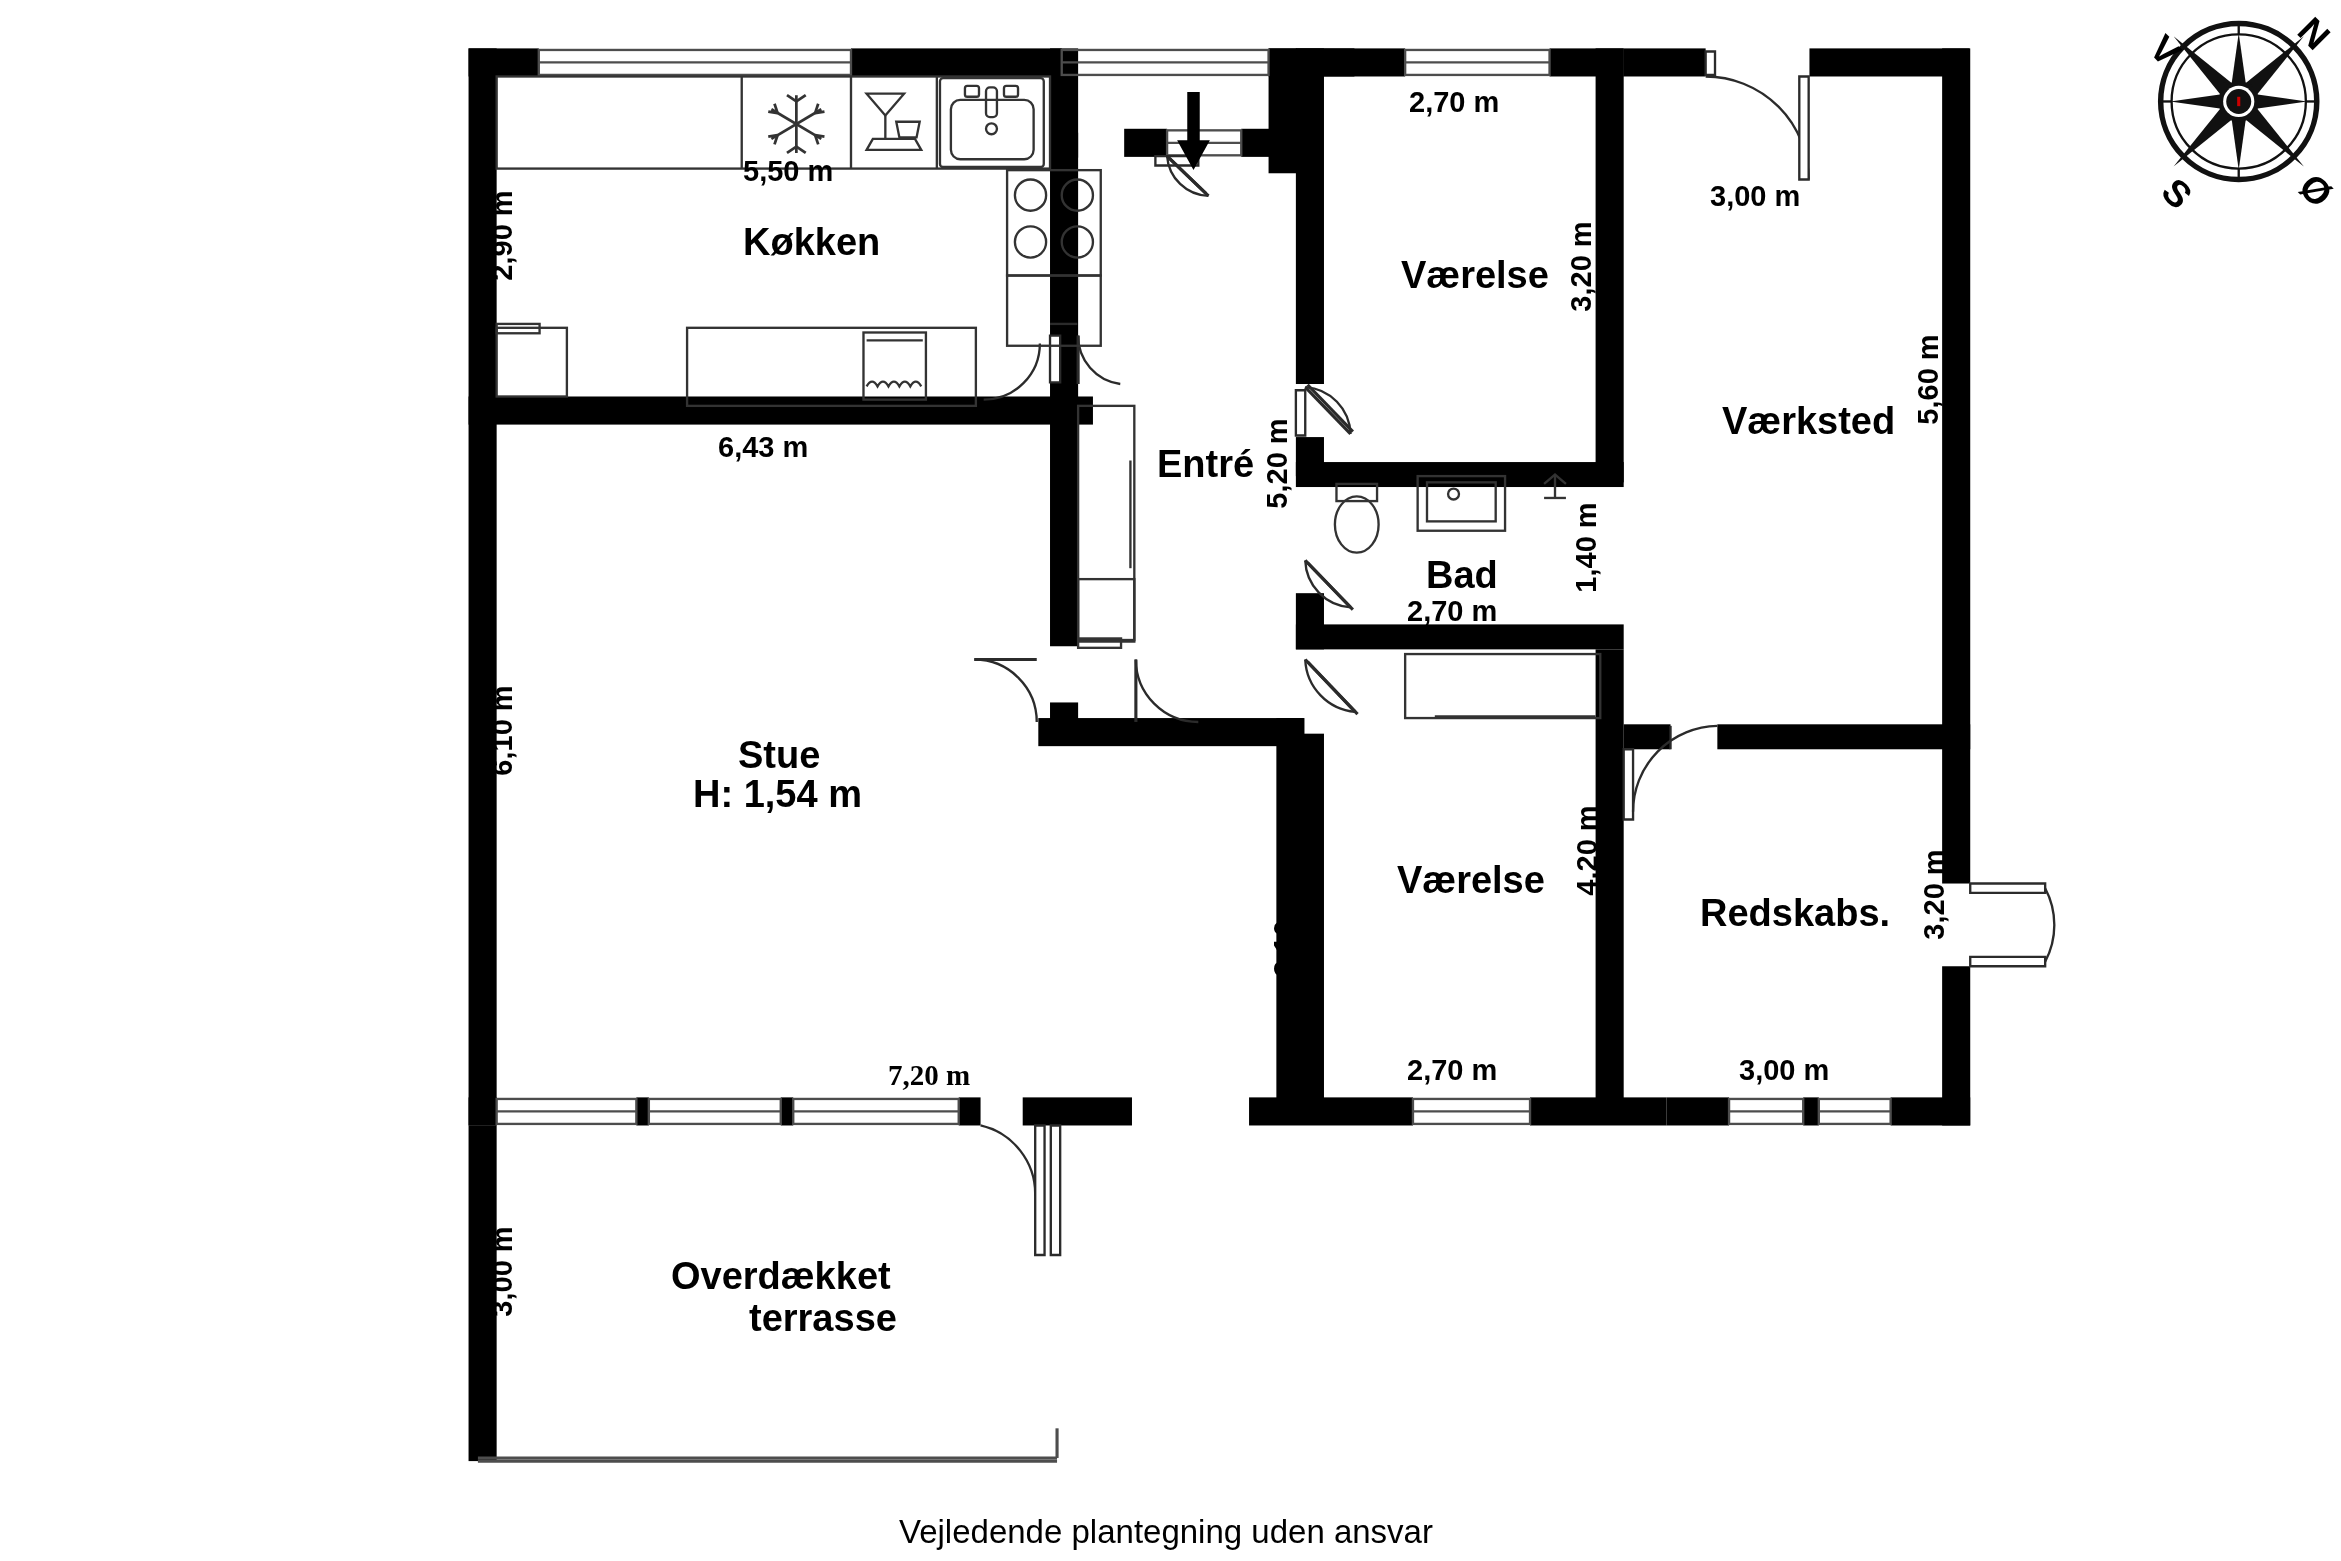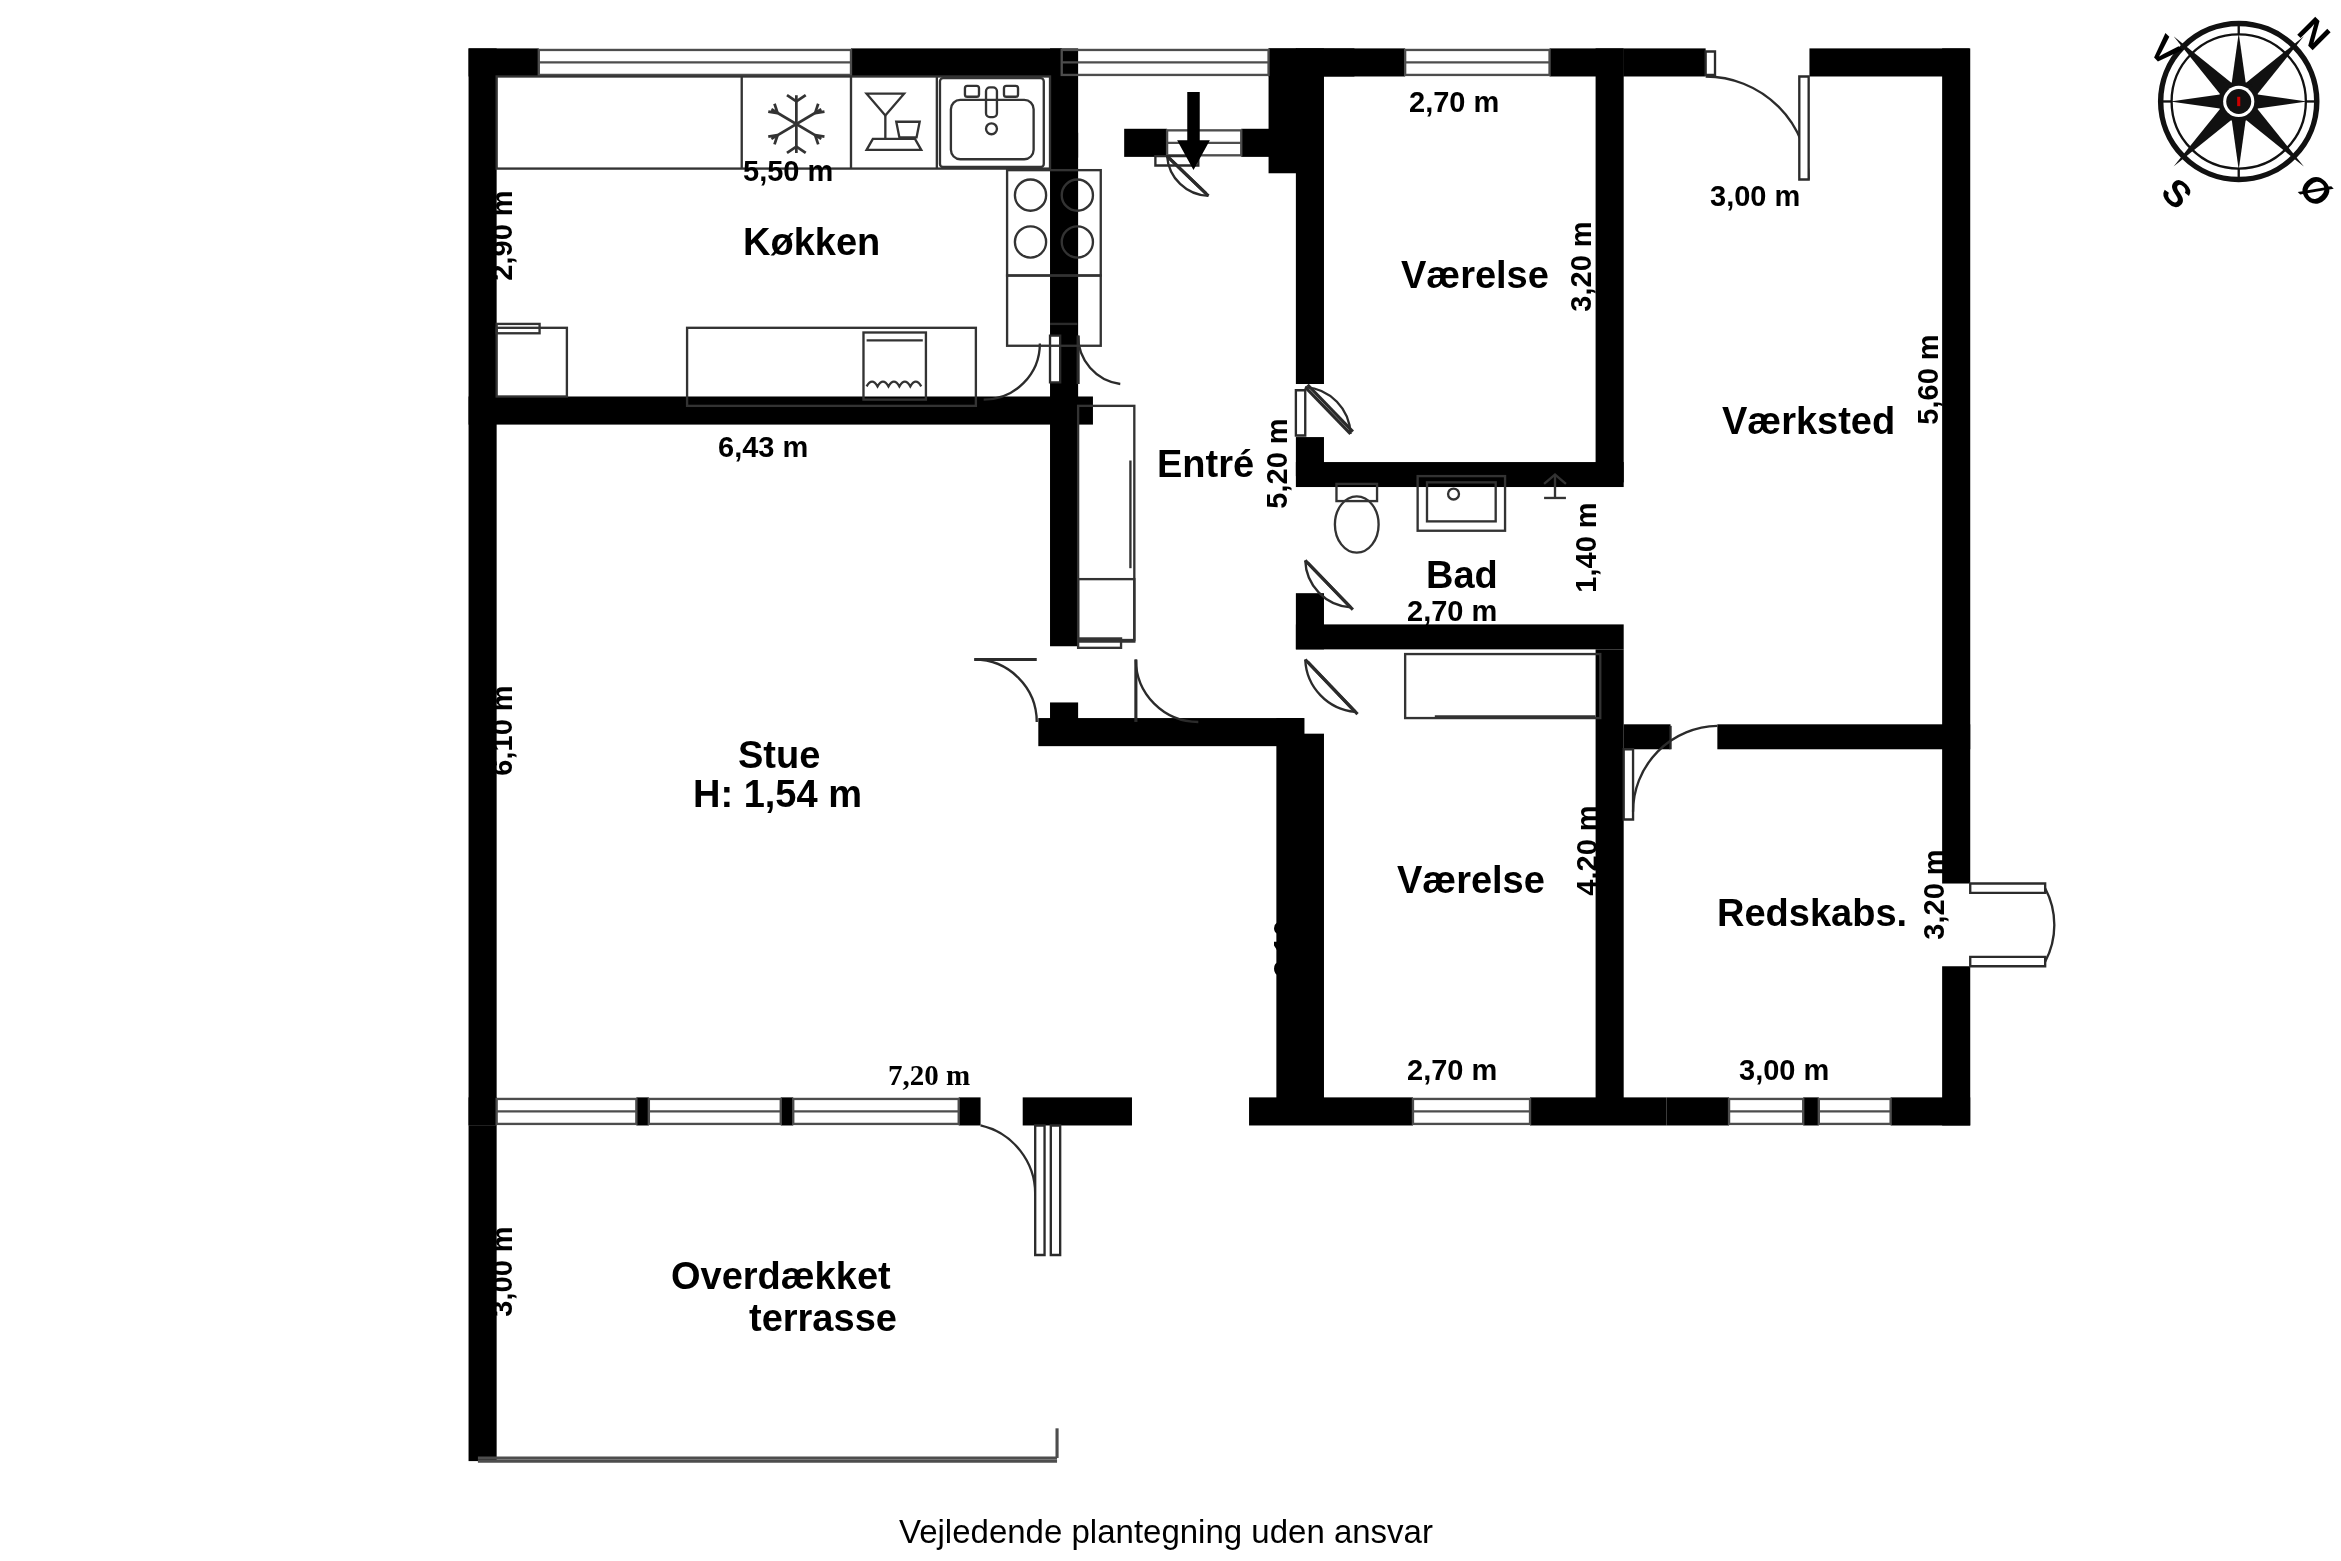--- a/index.html
+++ b/index.html
@@ -324,21 +324,21 @@
 
 <div class="lbl room" style="left:1397px;top:859px;">Værelse</div>
 <div class="lbl sz" style="left:1407px;top:1054px;">2,70 m</div>
 <div class="lbl sz rot" style="left:1542px;top:834px;">4,20 m</div>
 <div class="lbl sz rot" style="left:1239px;top:915px;">3,10 m</div>
 
 <div class="lbl sz" style="left:1710px;top:180px;">3,00 m</div>
 <div class="lbl room" style="left:1722px;top:400px;">Værksted</div>
 <div class="lbl sz rot" style="left:1883px;top:363px;">5,60 m</div>
 
-<div class="lbl room" style="left:1700px;top:892px;margin-left:17px;">Redskabs.</div>
+<div class="lbl room" style="left:1700px;top:892px;">Redskabs.</div>
 <div class="lbl sz" style="left:1739px;top:1054px;">3,00 m</div>
 <div class="lbl sz rot" style="left:1889px;top:878px;">3,20 m</div>
 
 <div class="lbl room ctr" style="left:671px;top:1255px;">Overdækket</div>
 <div class="lbl room ctr" style="left:749px;top:1297px;">terrasse</div>
 <div class="lbl sz rot" style="left:457px;top:1255px;">3,00 m</div>
 
 <div class="lbl" style="left:2300px;top:12.5px;font-size:37px;font-weight:700;transform:rotate(45deg);">N</div>
 <div class="lbl" style="left:2152px;top:30px;font-size:37px;font-weight:700;transform:rotate(45deg);">V</div>
 <div class="lbl" style="left:2164px;top:173px;font-size:37px;font-weight:700;transform:rotate(45deg);">S</div>

